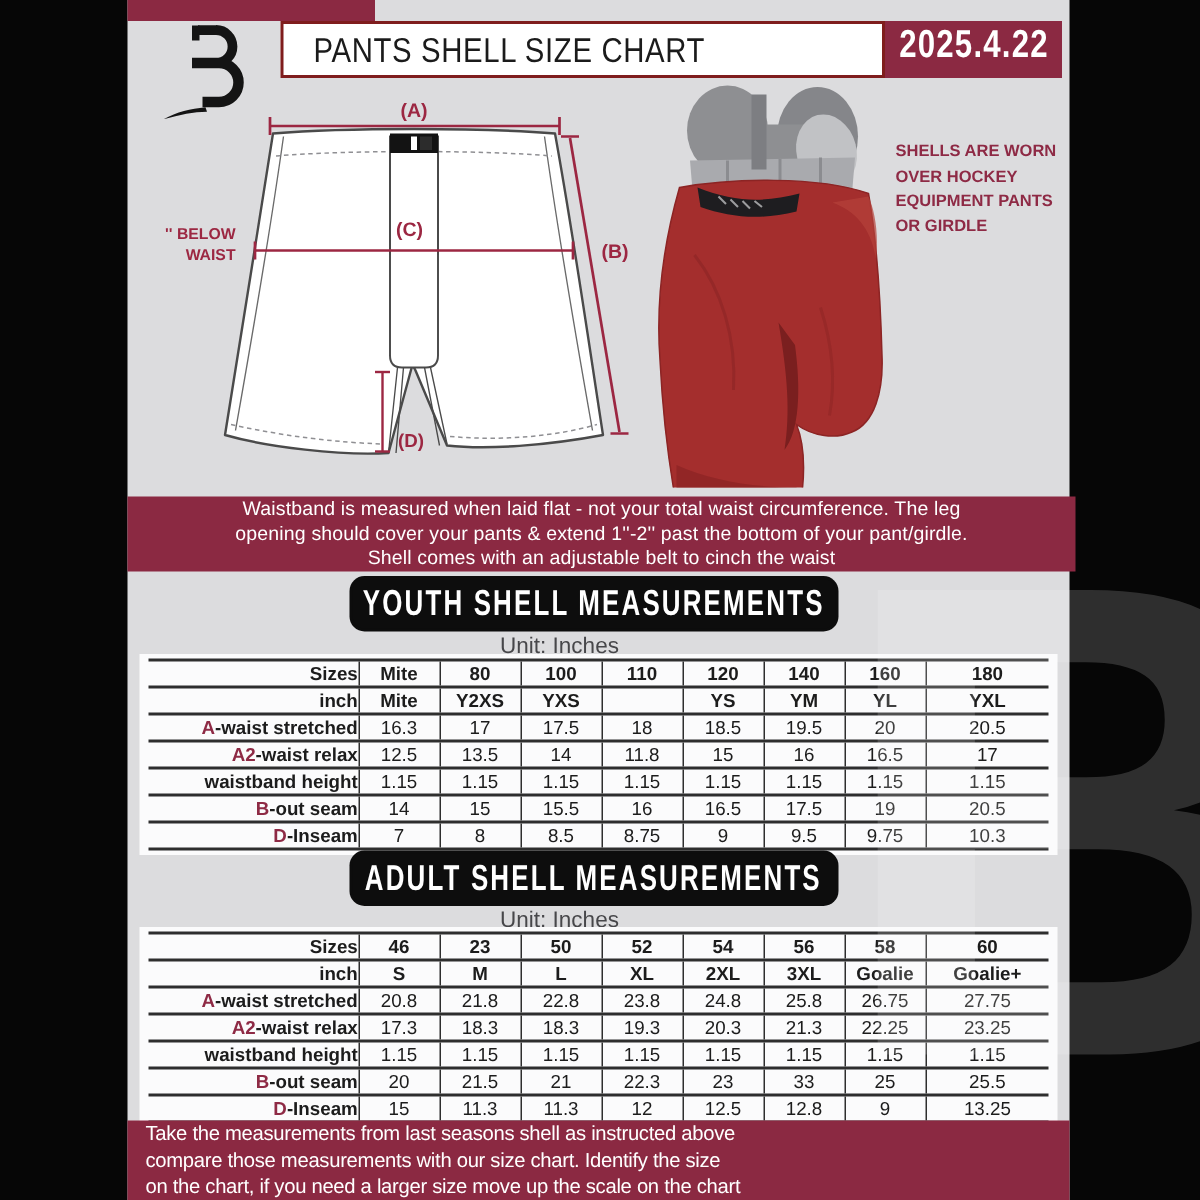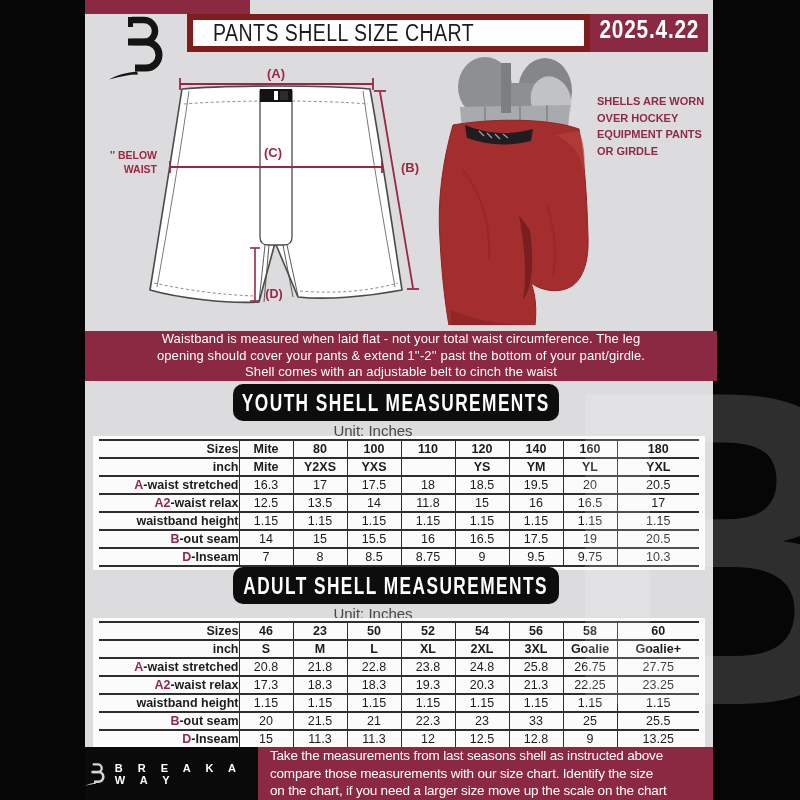--- a/index.html
+++ b/index.html
@@ -4,21 +4,21 @@
 <style>
   html,body{margin:0;padding:0;}
   body{width:800px;height:800px;background:#060606;position:relative;overflow:hidden;
        font-family:"Liberation Sans",sans-serif;}
   .page{position:absolute;left:85px;top:0;width:628px;height:800px;background:#dcdcde;}
 
   
   .top-strip{position:absolute;left:0;top:0;width:165px;height:14px;background:#8b2942;}
   .logo{position:absolute;left:22px;top:15px;width:64px;height:66px;}
   .title-box{position:absolute;left:102px;top:14px;width:403px;height:38px;background:#ffffff;
-             border:6px solid #7f1d1d;box-sizing:border-box;display:flex;align-items:center;}
+             border:2px solid #7f1d1d;box-sizing:border-box;display:flex;align-items:center;}
   .title-box .t{font-size:23px;color:#1b1b1b;letter-spacing:.5px;transform:scaleX(.85);
                 transform-origin:left center;margin-left:20px;white-space:nowrap;}
   .date-box{position:absolute;left:505px;top:14px;width:118px;height:38px;background:#8b2942;
             display:flex;align-items:flex-start;justify-content:center;}
   .date-box .t{font-size:26px;font-weight:bold;color:#fff;letter-spacing:1px;transform:scaleX(.8);white-space:nowrap;}
 
   
   .shorts-svg{position:absolute;left:25px;top:60px;}
   .photo-svg{position:absolute;left:350px;top:55px;}
   .side-note{position:absolute;left:512px;top:93px;width:112px;font-size:11px;font-weight:600;
@@ -353,28 +353,20 @@
             <td>12.5</td>
             <td>12.8</td>
             <td>9</td>
             <td>13.25</td>
           </tr>
         </tbody>
     </table>
   </div>
 
   <div class="footer">
-    <div class="footer-logo">
-      <svg width="30" height="38" viewBox="0 0 34 38">
-        <path d="M12,4 L20,4 A6,6 0 1 1 20,16 L12,16" fill="none" stroke="#d6d6d8" stroke-width="3.6"></path>
-        <path d="M10,16 L21,16 A7.5,7.5 0 1 1 21,31 L14,31" fill="none" stroke="#d6d6d8" stroke-width="4"></path>
-        <path d="M16,32.5 C10,33.5 5,34.5 0,37.5 C7,35.5 12,34.5 17,34.5 Z" fill="#d6d6d8"></path>
-      </svg>
-      <span class="brand">B R E A K A W A Y</span>
-    </div>
     <div class="footer-note">
       <div class="t multiline">Take the measurements from last seasons shell as instructed above
 compare those measurements  with our size chart. Identify the size
 on the chart, if you need a larger size move up the scale on the chart</div>
     </div>
   </div>
 </div>
 
 <div class="watermark">B</div>
 

